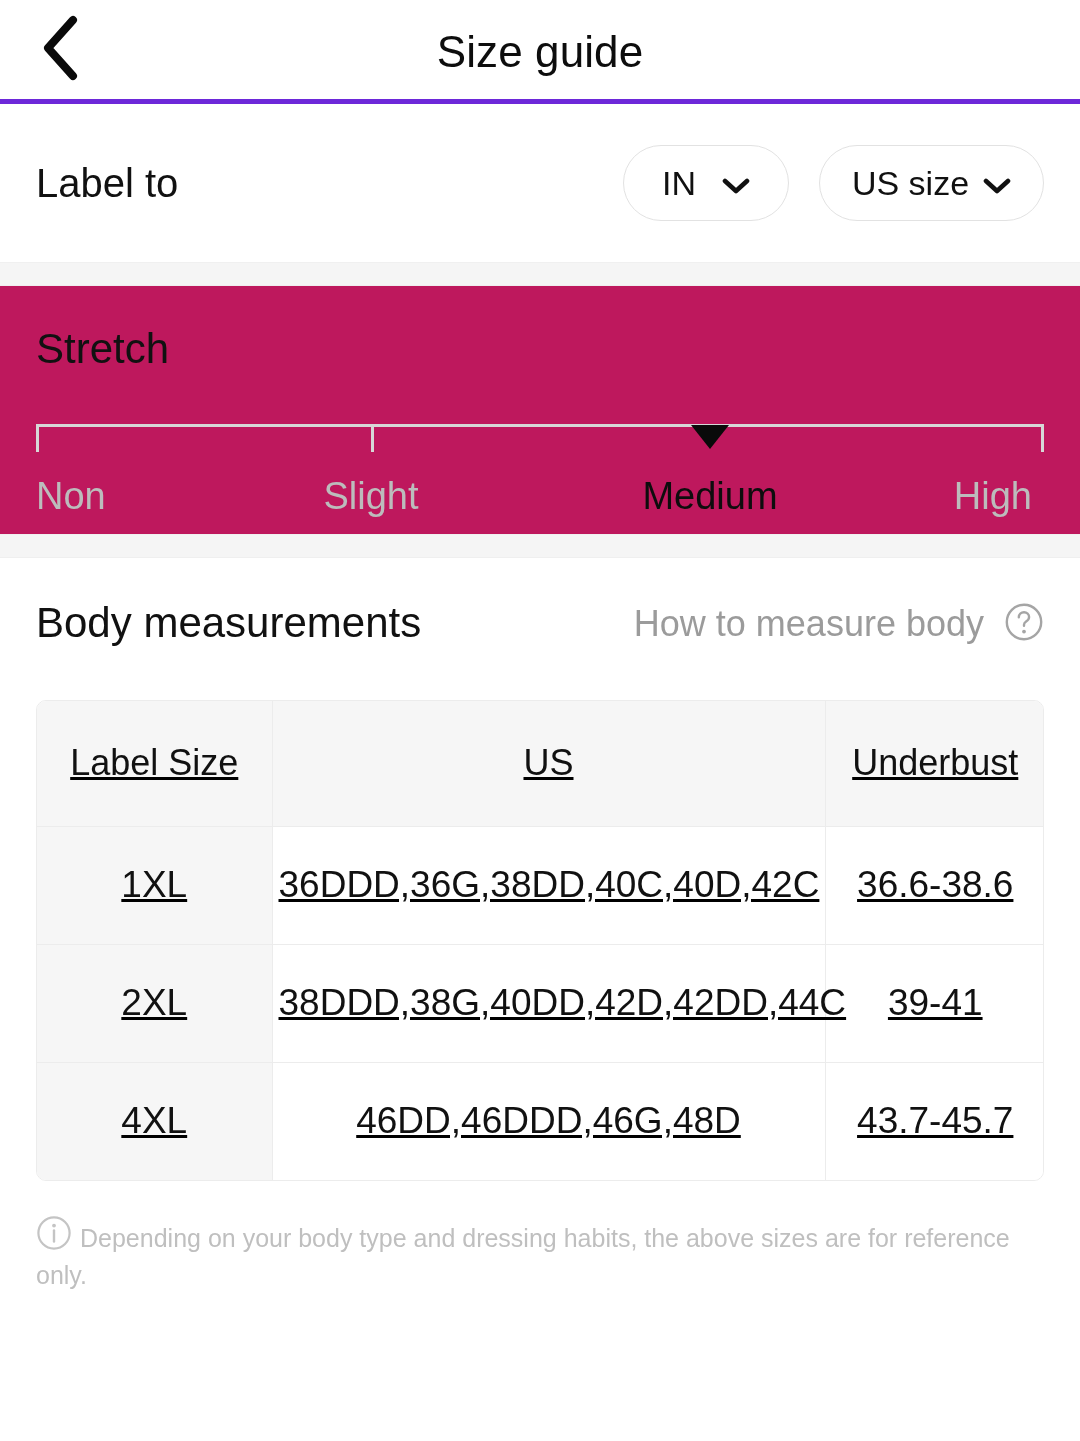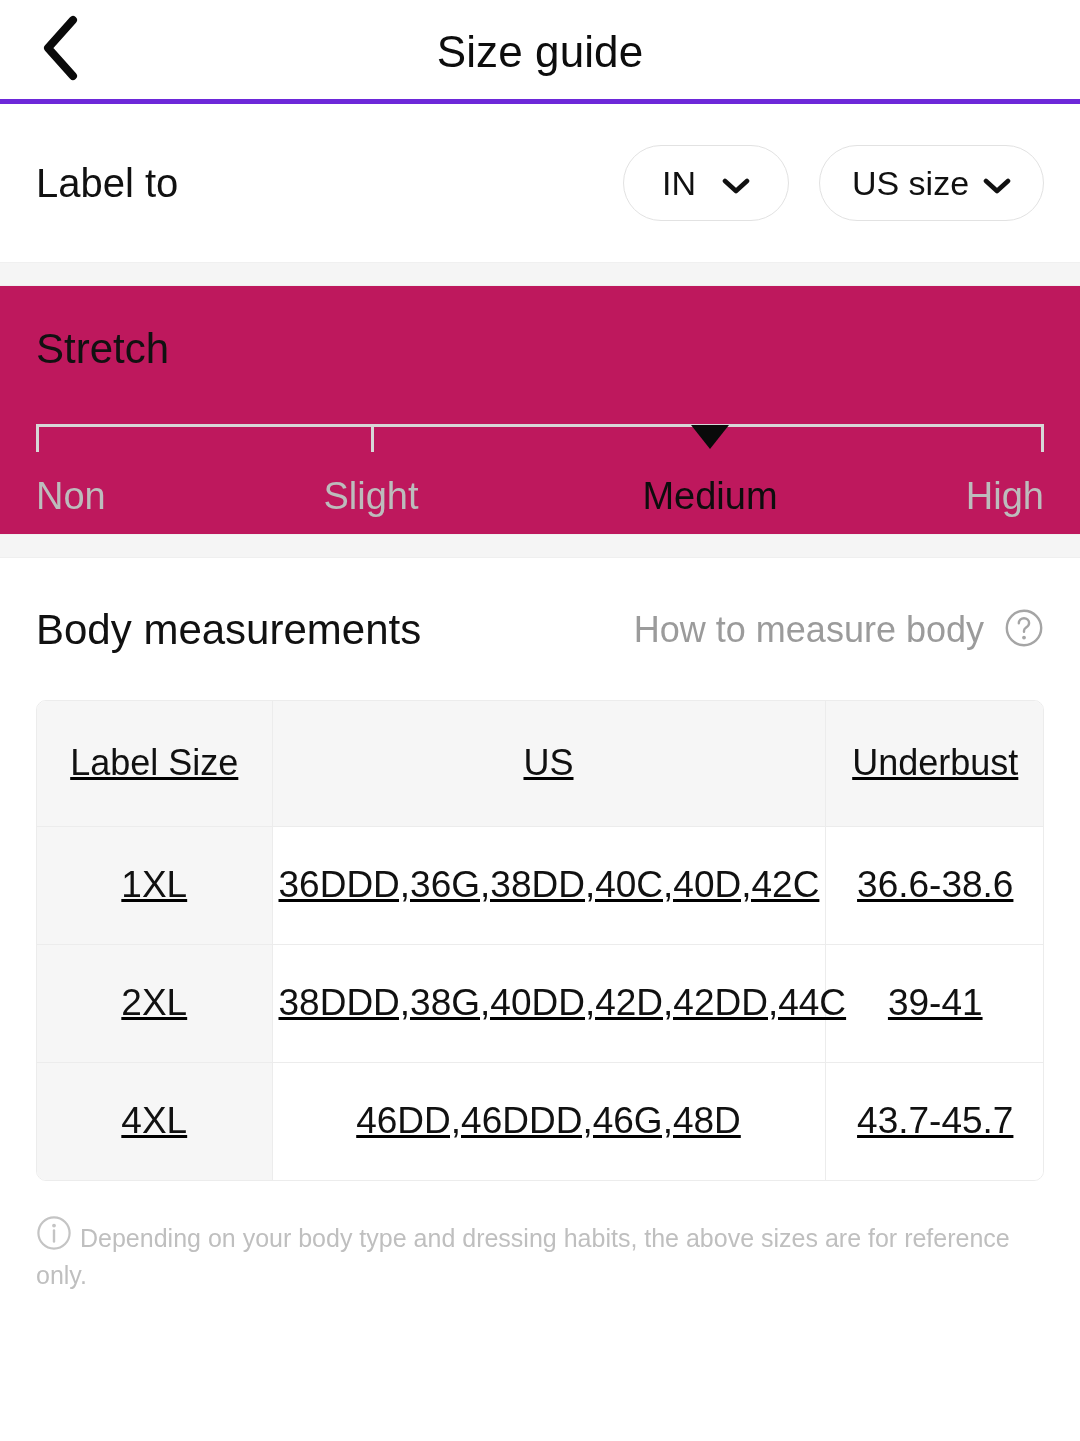--- a/index.html
+++ b/index.html
@@ -132,21 +132,21 @@
     position: absolute;
     top: 1px;
     width: 0; height: 0;
     border-left: 19px solid transparent;
     border-right: 19px solid transparent;
     border-top: 24px solid #0a0a0a;
     transform: translateX(-19px);
   }
   .scale-labels {
     position: absolute;
-    left: 0; right: 0;
+    left: 0; right: 12px;
     top: 42px;
     height: 60px;
   }
   .slabel {
     position: absolute;
     font-size: 38px;
     color: #bcbcbc;
     line-height: 60px;
     white-space: nowrap;
   }
@@ -155,21 +155,21 @@
   .slabel.l-end   { right: 0; text-align: right; }
   .slabel.l-mid   { transform: translateX(-50%); }
 
   
   .body-sec {
     background: #ffffff;
     padding: 44px 36px 0 36px;
   }
   .body-head {
     display: flex;
-    align-items: center;
+    align-items: flex-start;
     justify-content: space-between;
     height: 56px;
   }
   .body-title {
     font-size: 42px;
     color: #111111;
     font-weight: 400;
     line-height: 1;
   }
   .how-to {

